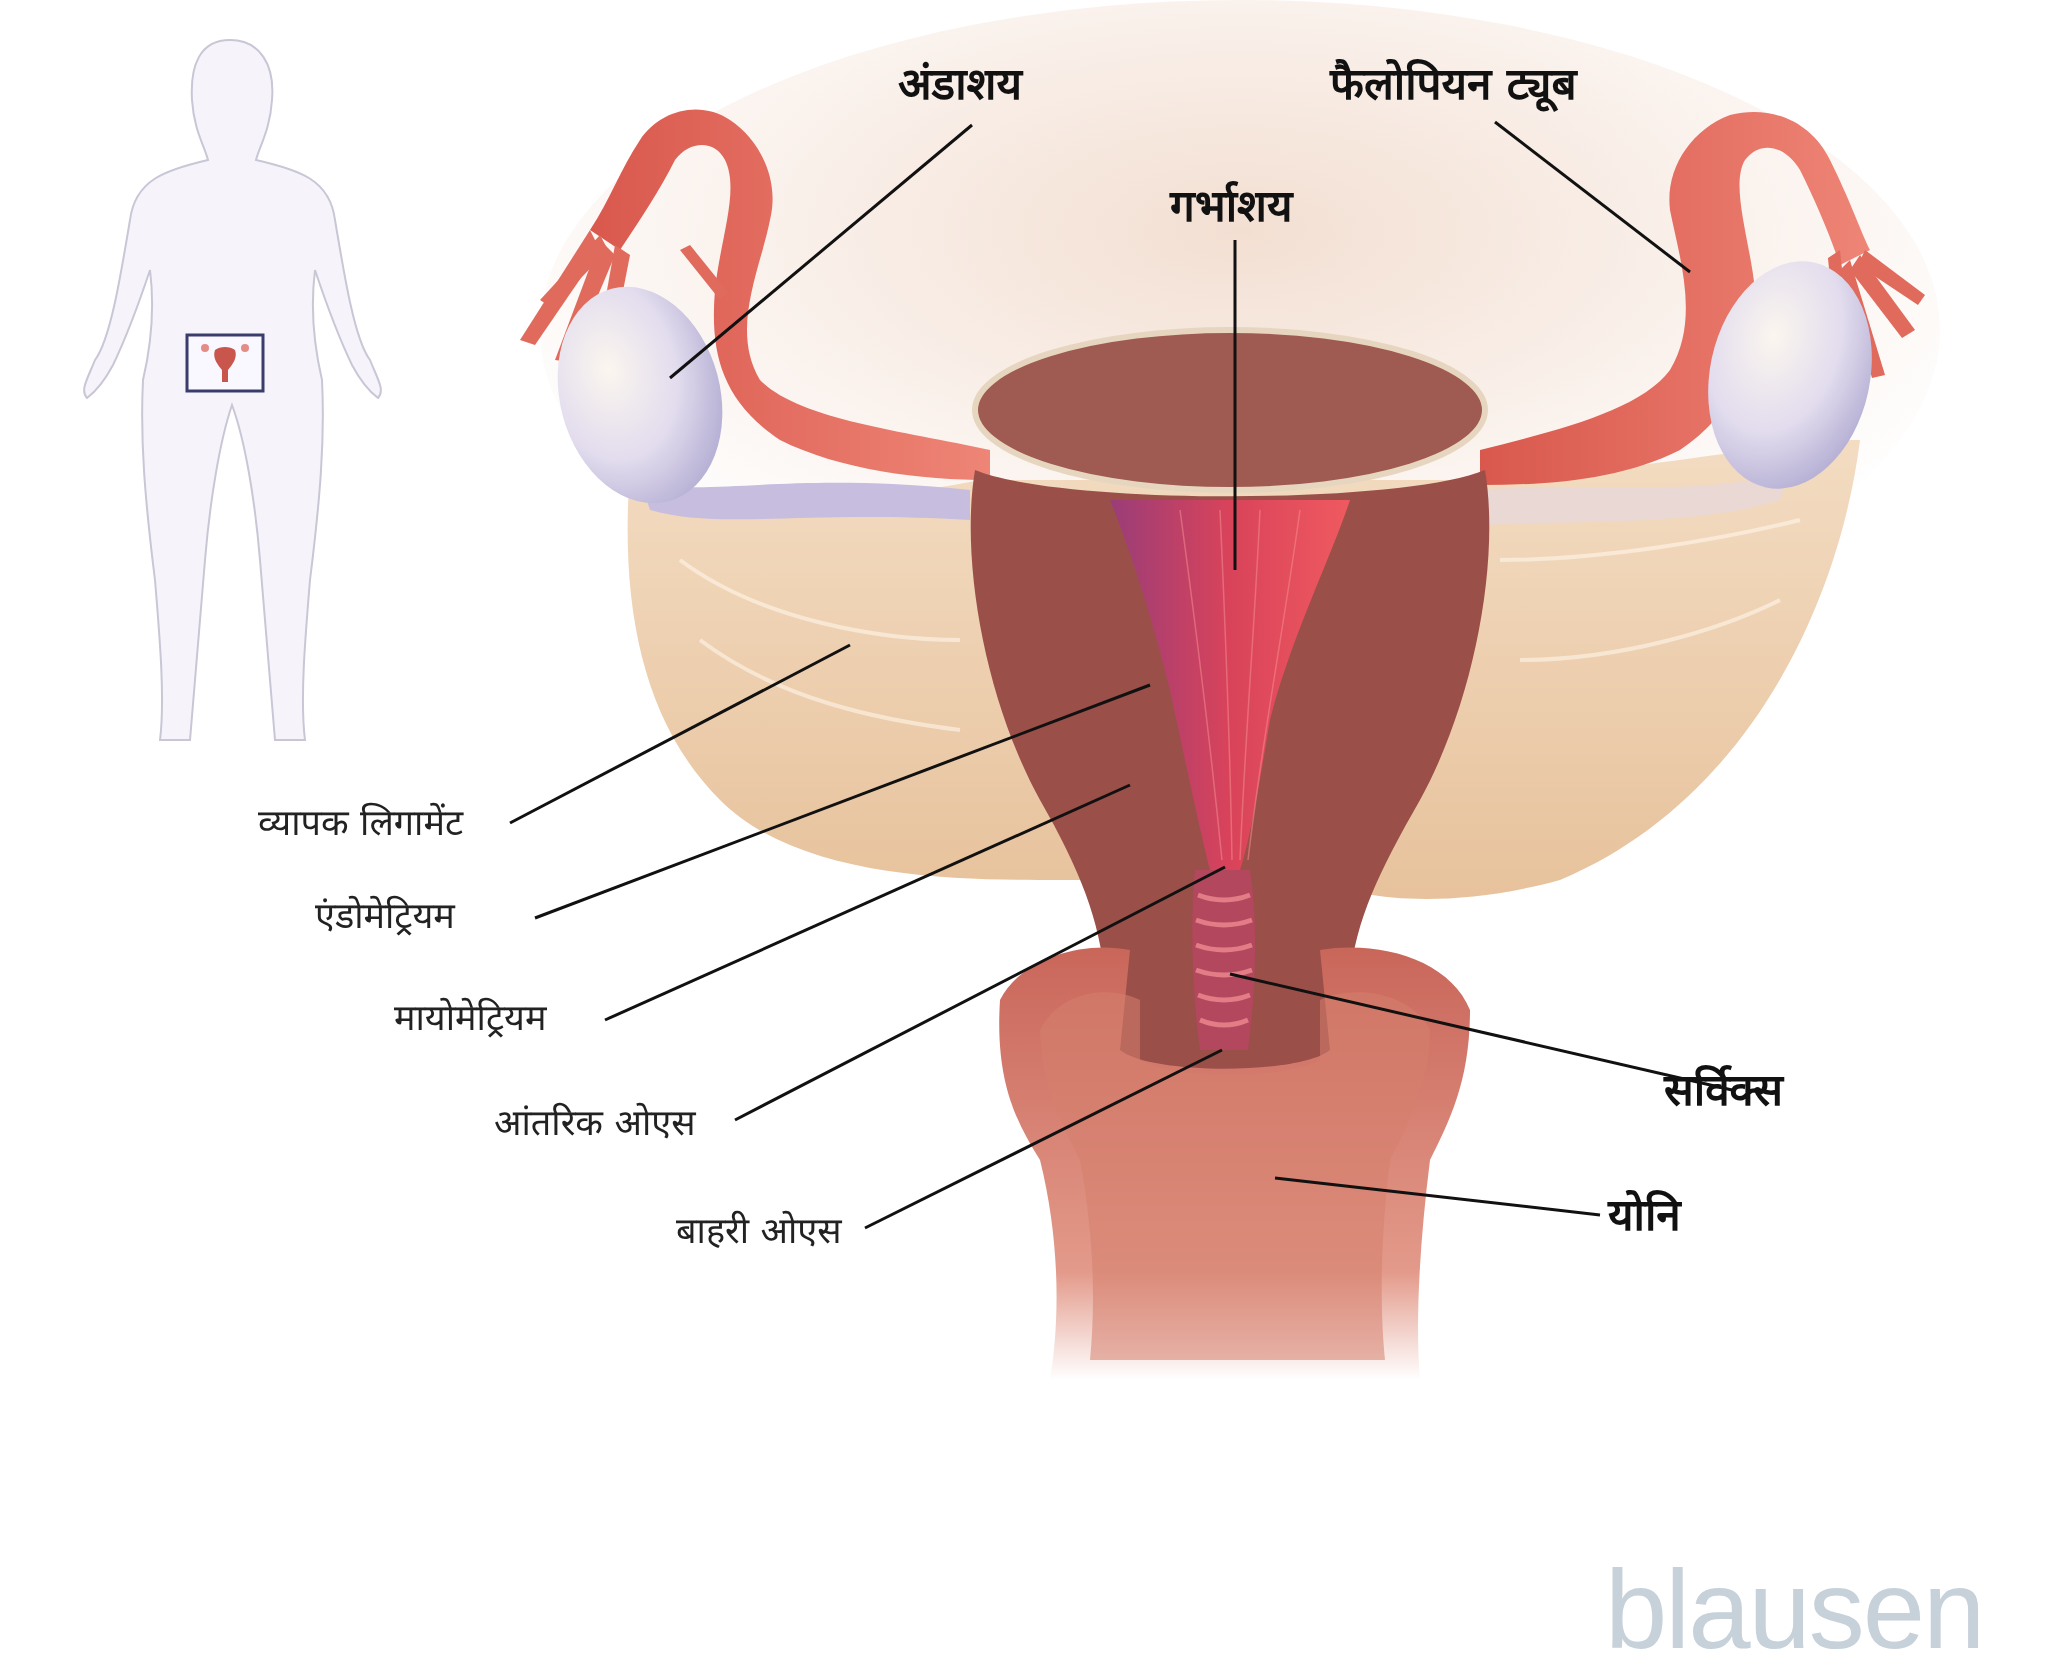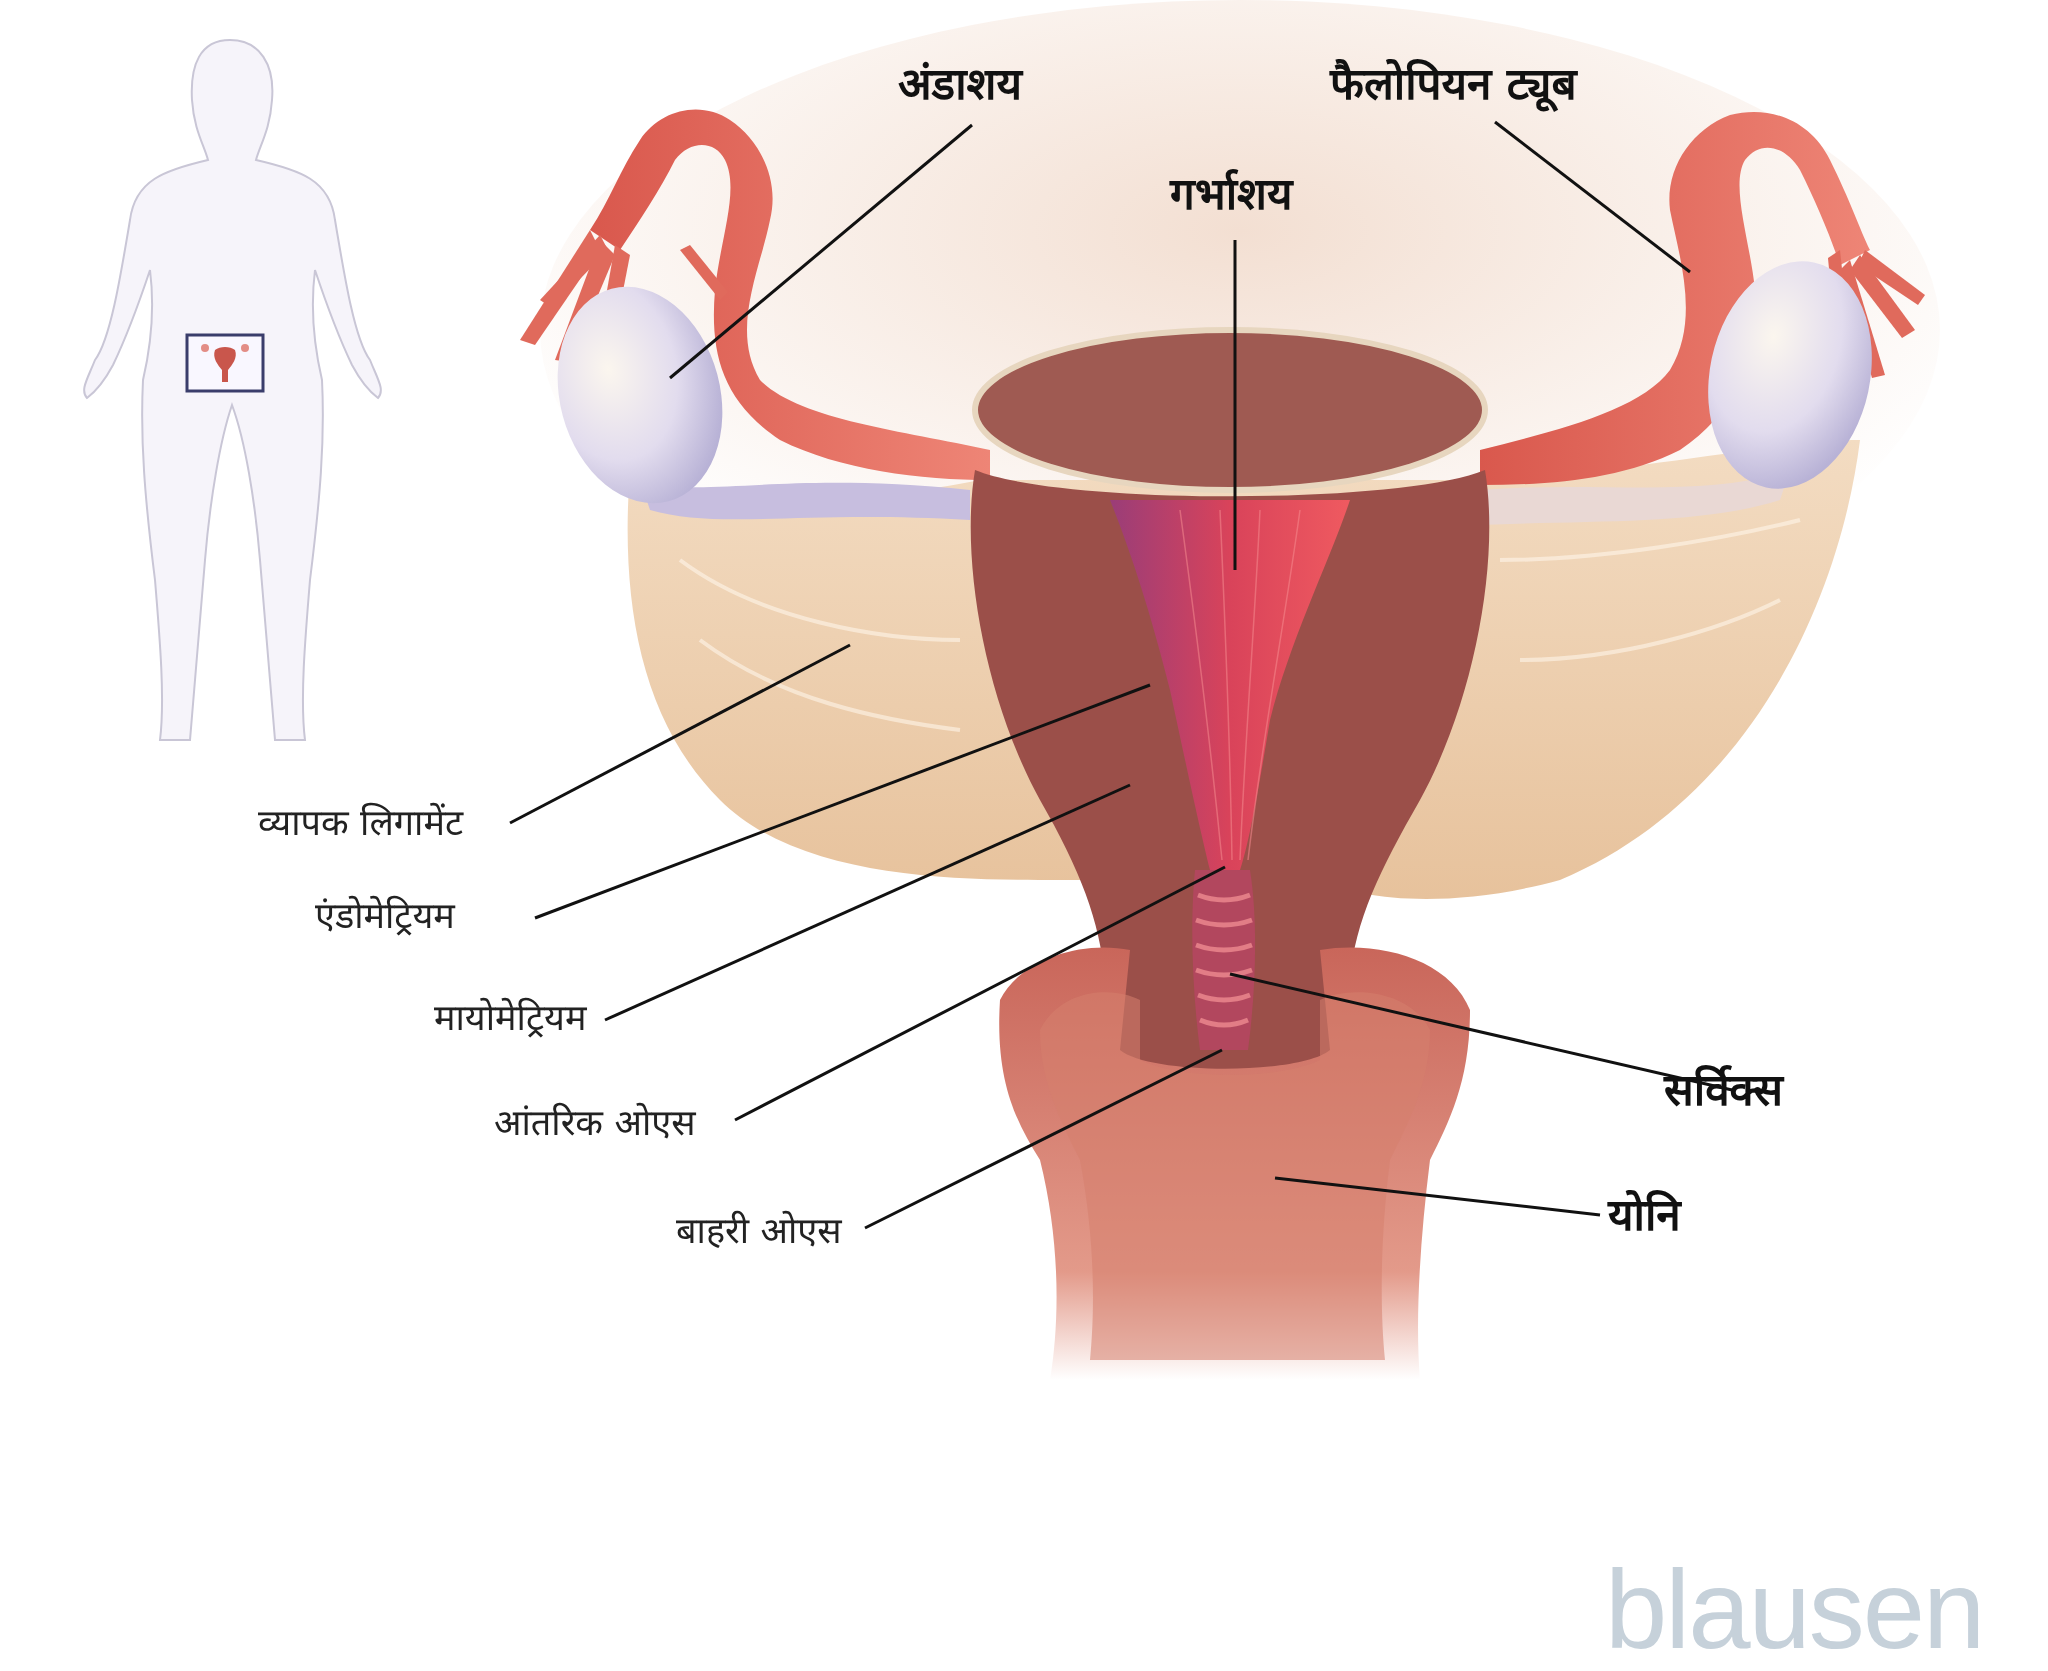--- a/index.html
+++ b/index.html
@@ -152,23 +152,23 @@
          C45 360 35 372 27 378 C20 370 27 360 35 340 C50 320 60 260 70 200
          C75 160 105 150 148 140 C144 125 134 110 132 80 C130 45 140 20 170 20 Z" fill="#f6f4fa" stroke="#c9c6d6" stroke-width="2"></path>
     <rect x="127" y="315" width="76" height="56" fill="#f9f7ff" stroke="#3a3d6b" stroke-width="3"></rect>
     <path d="M155 330 C160 326 170 326 175 330 C178 338 172 345 168 350 L168 362 L162 362 L162 350 C158 345 152 338 155 330 Z" fill="#c9564c"></path>
     <circle cx="145" cy="328" r="4" fill="#e38d86"></circle>
     <circle cx="185" cy="328" r="4" fill="#e38d86"></circle>
   </svg>
 
   <div class="lbl bold" style="left:898px;top:62px;">अंडाशय</div>
   <div class="lbl bold" style="left:1330px;top:62px;">फैलोपियन ट्यूब</div>
-  <div class="lbl bold" style="left:1170px;top:172px;">गर्भाशय</div>
+  <div class="lbl bold" style="left:1170px;top:184px;">गर्भाशय</div>
   <div class="lbl reg" style="left:258px;top:805px;">व्यापक लिगामेंट</div>
   <div class="lbl reg" style="left:315px;top:898px;">एंडोमेट्रियम</div>
-  <div class="lbl reg" style="left:434px;top:1000px;">मायोमेट्रियम</div>
+  <div class="lbl reg" style="left:394px;top:1000px;">मायोमेट्रियम</div>
   <div class="lbl reg" style="left:494px;top:1105px;">आंतरिक ओएस</div>
   <div class="lbl reg" style="left:668px;top:1213px;margin-left:8px;">बाहरी ओएस</div>
   <div class="lbl bold" style="left:1664px;top:1068px;">सर्विक्स</div>
   <div class="lbl bold" style="left:1608px;top:1193px;">योनि</div>
 
   <div class="brand">blausen</div>
 </div>
 
 </body></html>

